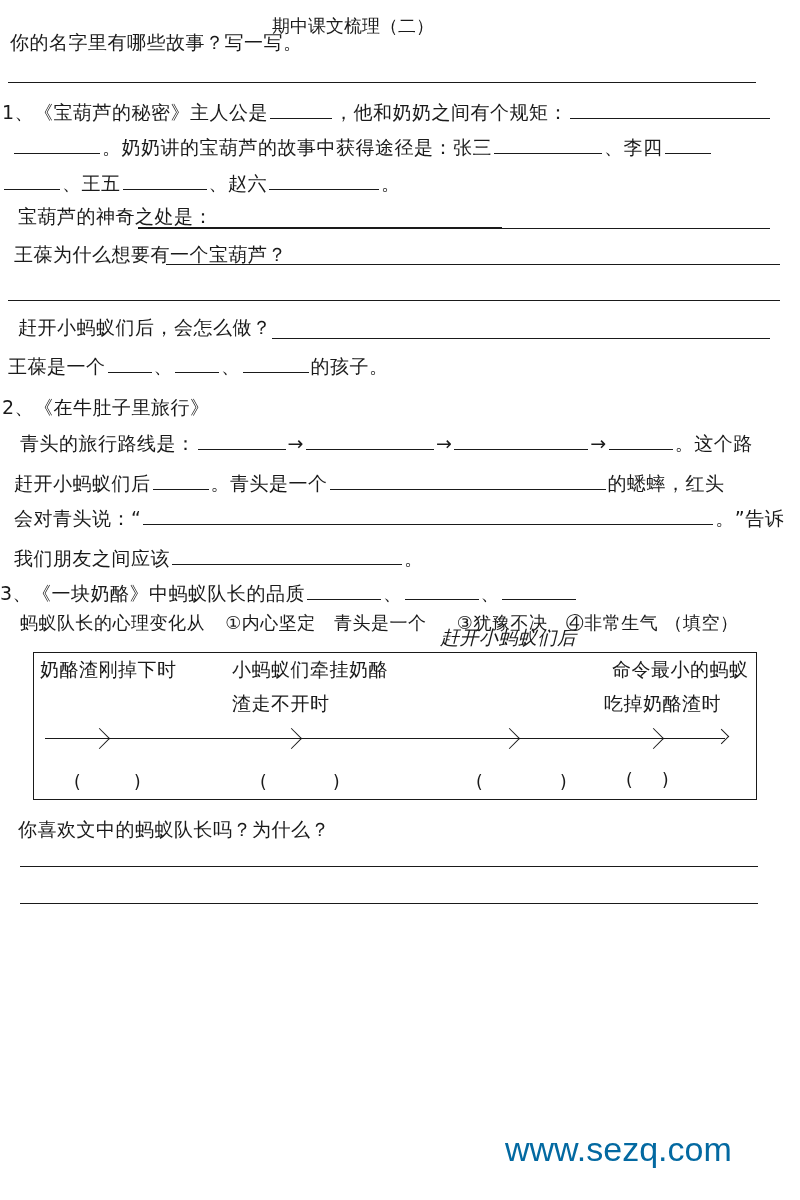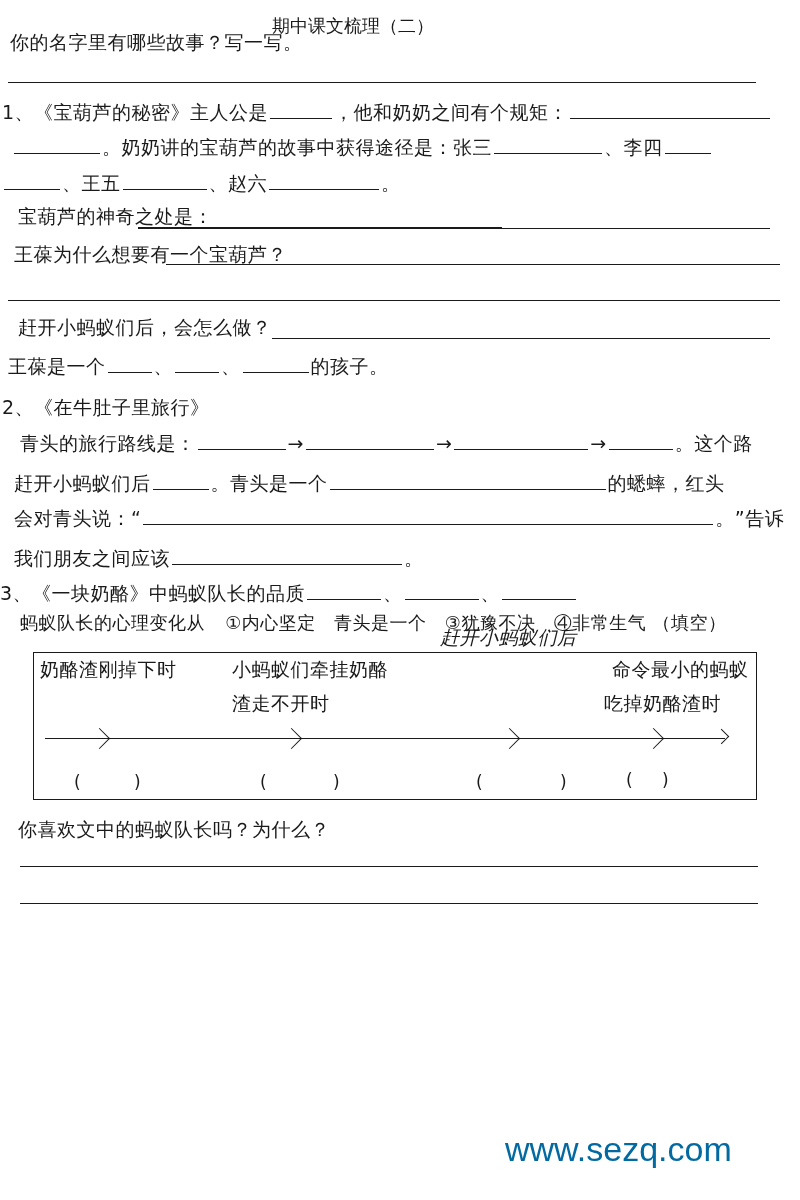--- a/index.html
+++ b/index.html
@@ -67,21 +67,21 @@
   <span>我们朋友之间应该</span><span class="blank" style="width:230px;"></span><span>。</span>
 </div>
 
 <div class="hw" style="left:0;top:583px;">
   <span>3、《一块奶酪》中蚂蚁队长的品质</span><span class="blank" style="width:74px;"></span><span>、</span><span class="blank" style="width:74px;"></span><span>、</span><span class="blank" style="width:74px;"></span>
 </div>
 <div class="hw" style="left:20px;top:614px;font-size:18px;">
   <span>蚂蚁队长的心理变化从</span>
   <span style="margin-left:14px;">①内心坚定</span>
   <span style="margin-left:12px;">青头是一个</span>
-  <span style="margin-left:12px;">③犹豫不决</span>
+  <span style="margin-left:24px;">③犹豫不决</span>
   <span style="margin-left:12px;font-family:Liberation Serif, serif;">④非常生气</span>
   <span>（填空）</span>
 </div>
 
 <div class="box"></div>
 <div class="hw" style="left:40px;top:660px;">奶酪渣刚掉下时</div>
 <div class="hw" style="left:232px;top:660px;">小蚂蚁们牵挂奶酪</div>
 <div class="hw" style="left:232px;top:694px;">渣走不开时</div>
 <div class="hw" style="left:440px;top:628px;font-style:italic;">赶开小蚂蚁们后</div>
 <div class="hw" style="left:612px;top:660px;">命令最小的蚂蚁</div>

